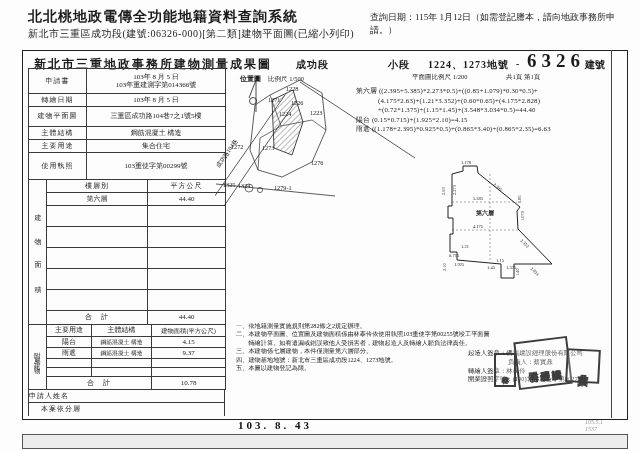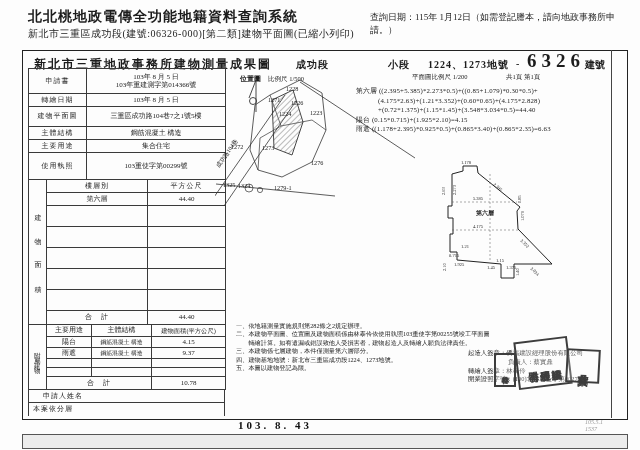--- a/index.html
+++ b/index.html
@@ -172,24 +172,24 @@
     <tr style="height:13px">
       <td colspan="2" class="lbl">合　計</td>
       <td>10.78</td>
     </tr>
   </tbody>
     </table>
 
   <table class="abs" style="left:28px;top:389px;width:197px;">
     <tbody>
         <tr style="height:13px">
-          <td style="text-align:left;padding-left:14px;letter-spacing:1px;">申請人姓名</td>
-        </tr>
-    <tr style="height:13px">
-          <td style="text-align:left;padding-left:4px;letter-spacing:1px;border-bottom:none;">本案依分層</td>
+          <td style="text-align:left;padding-left:0;letter-spacing:1px;">申請人姓名</td>
+        </tr>
+    <tr style="height:13px">
+          <td style="text-align:left;padding-left:12px;letter-spacing:1px;border-bottom:none;">本案依分層</td>
         </tr>
   </tbody>
     </table>
 
   <svg class="abs" style="left:215px;top:68px;" width="215" height="140" viewBox="0 0 215 140">
     <defs>
       <pattern id="hatch" width="4" height="4" patternUnits="userSpaceOnUse" patternTransform="rotate(45)">
         <line x1="0" y1="0" x2="0" y2="4" stroke="#555" stroke-width="0.8"></line>
       </pattern>
     </defs>

